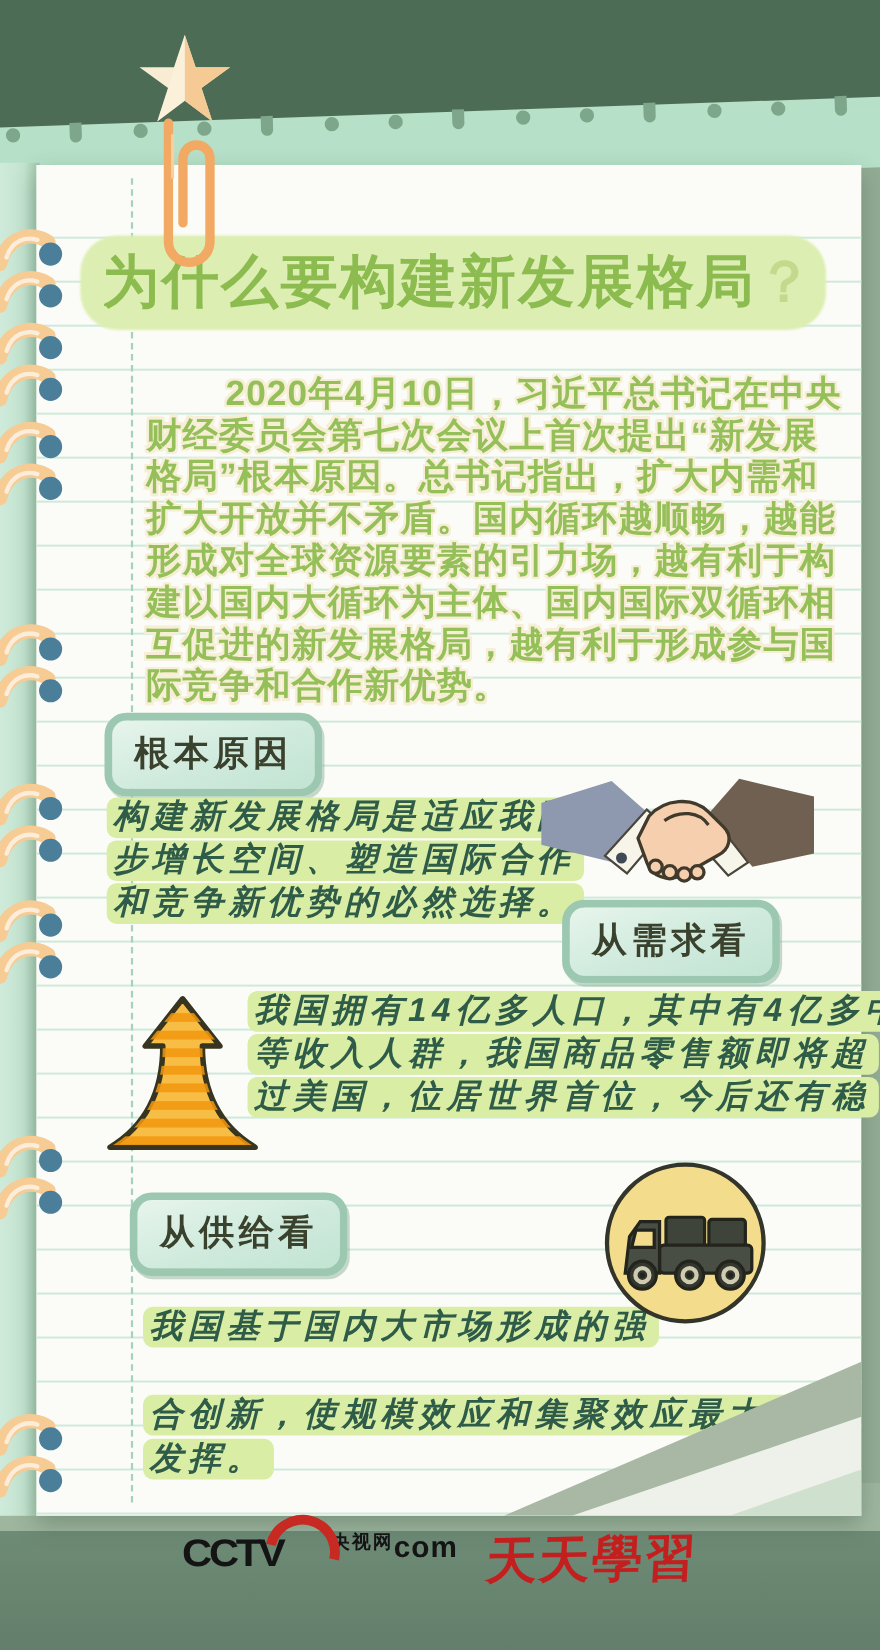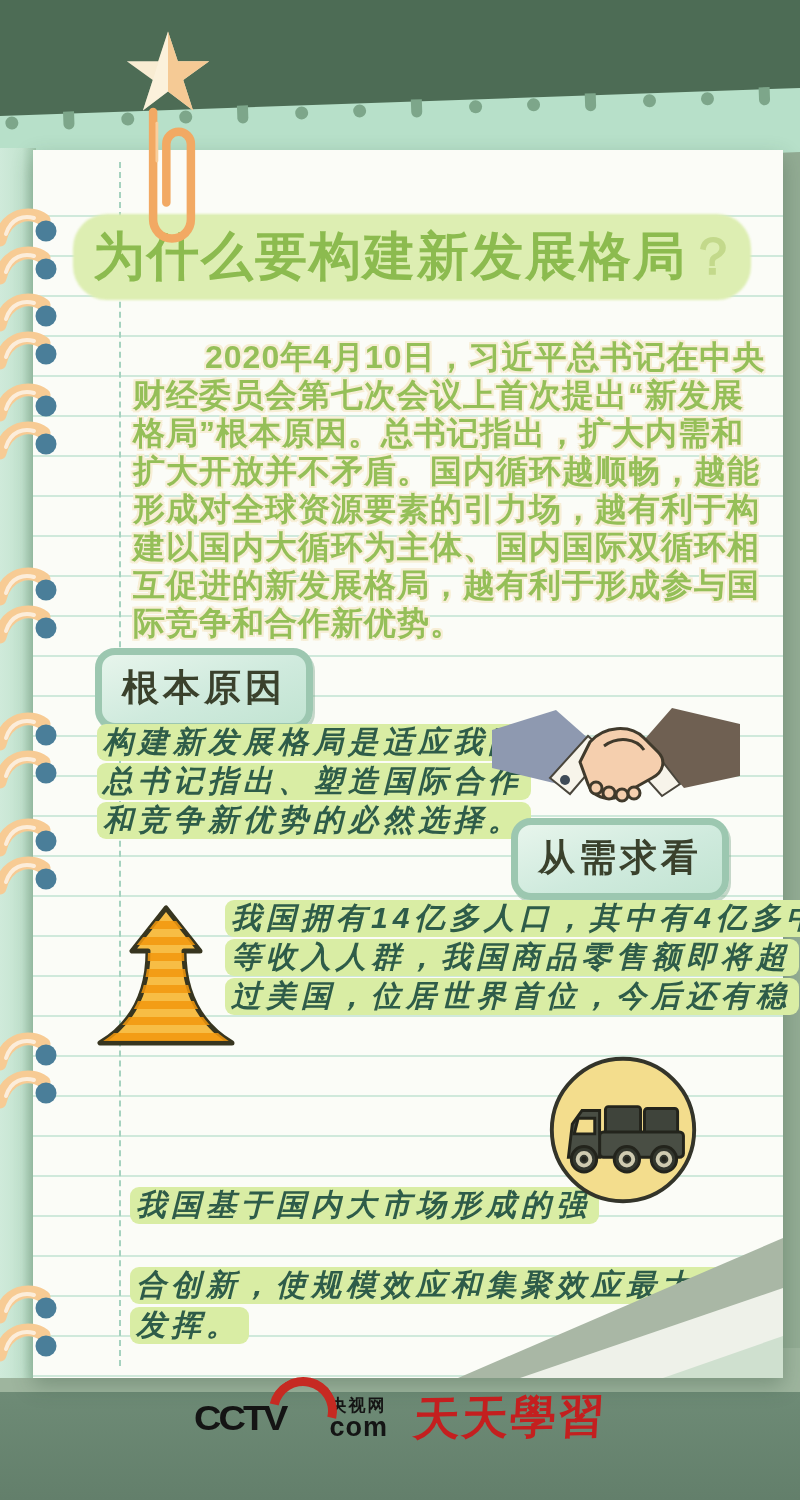--- a/index.html
+++ b/index.html
@@ -33,36 +33,36 @@
     filter:blur(1px);}
   #title{left:60px;top:72px;width:660px;font-size:52px;font-weight:bold;color:#8cbb4f;
     letter-spacing:2px;white-space:nowrap;}
   #title .qmark{color:#c3d98b;font-weight:bold;}
   
   .intro-line{position:absolute;left:100px;width:640px;font-size:32px;font-weight:bold;color:#95bf58;
     white-space:nowrap;letter-spacing:1px;
     text-shadow:-2px 0 0 #f7eed6,2px 0 0 #f7eed6,0 -2px 0 #f7eed6,0 2px 0 #f7eed6,
       -2px -2px 0 #f7eed6,2px 2px 0 #f7eed6,-2px 2px 0 #f7eed6,2px -2px 0 #f7eed6;}
   
-  .badge{position:absolute;padding:8px 20px 10px 20px;font-size:37px;font-weight:bold;color:#3a412c;
+  .badge{position:absolute;padding:8px 20px 10px 20px;font-size:32px;font-weight:bold;color:#3a412c;
     letter-spacing:4px;white-space:nowrap;border:7px solid #9cc7b0;border-radius:20px;
     background:linear-gradient(160deg,#e7f5ec 0%,#cfeadd 55%,#c2e4d2 100%);
     box-shadow:2px 3px 0 rgba(130,170,145,.45);}
   
   .hand-line{position:absolute;white-space:nowrap;font-size:30px;font-weight:bold;font-style:italic;
     color:#2e5c49;letter-spacing:5px;}
   .hand-line span{background:#d9eda4;border-radius:9px;padding:1px 8px 3px 6px;
     box-decoration-break:clone;}
   
   #footer{left:0;top:1383px;width:800px;height:70px;display:flex;align-items:center;justify-content:center;gap:26px;z-index:4;}
-  #cctv-group{display:flex;align-items:center;}
+  #cctv-group{display:flex;}
   #cctv-word{font-size:38px;font-weight:bold;color:#141414;letter-spacing:-3px;transform:scaleY(.92);}
   #cctv-arc{width:50px;height:50px;border:9px solid transparent;border-top-color:#c62a22;border-right-color:#c62a22;
     border-radius:50%;transform:rotate(-32deg);margin-left:-16px;margin-top:-14px;}
-  #cctv-col{display:flex;flex-direction:column;line-height:1.02;margin-left:-8px;margin-top:2px;}
+  #cctv-col{display:flex;flex-direction:row;line-height:1.02;margin-left:-8px;margin-top:2px;}
   #cctv-net{font-size:17px;font-weight:bold;color:#141414;letter-spacing:2px;}
   #cctv-com{font-size:27px;font-weight:bold;color:#141414;letter-spacing:1px;}
   #brand{font-size:46px;font-weight:bold;color:#c41f1f;transform:skewX(-4deg) rotate(-1deg);
     letter-spacing:2px;}
   svg{display:block;}
 </style>
 </head>
 <body>
 
 <div id="poster">
@@ -96,21 +96,21 @@
     <div class="intro-line" style="top:224px">财经委员会第七次会议上首次提出“新发展</div>
     <div class="intro-line" style="top:262px">格局”根本原因。总书记指出，扩大内需和</div>
     <div class="intro-line" style="top:300px">扩大开放并不矛盾。国内循环越顺畅，越能</div>
     <div class="intro-line" style="top:376px">建以国内大循环为主体、国内国际双循环相</div>
     <div class="intro-line" style="top:338px">形成对全球资源要素的引力场，越有利于构</div>
     <div class="intro-line" style="top:452px">际竞争和合作新优势。</div>
     <div class="intro-line" style="top:414px">互促进的新发展格局，越有利于形成参与国</div>
 
     <div class="badge" style="left:62px;top:498px">根本原因</div>
     <div class="hand-line" style="left:64px;top:572px"><span>构建新发展格局是适应我国发</span></div>
-    <div class="hand-line" style="left:64px;top:611px"><span>总书记指出、塑造国际合作</span></div>
+    <div class="hand-line" style="left:64px;top:611px"><span>步增长空间、塑造国际合作</span></div>
     <div class="hand-line" style="left:64px;top:650px"><span>和竞争新优势的必然选择。</span></div>
 
     <div class="abs" style="left:459px;top:550px;width:248px;height:118px">
       <svg width="248" height="118" viewBox="0 0 248 118">
         <polygon points="0,30 64,10 98,40 66,84 0,68" fill="#8e99b0"></polygon>
         <polygon points="58,78 96,36 114,52 78,94" fill="#f7f4ea" stroke="#4a463c" stroke-width="2"></polygon>
         <circle cx="73" cy="80" r="5" fill="#3f4a56"></circle>
         <polygon points="248,24 180,8 152,40 192,88 248,76" fill="#6f6052"></polygon>
         <polygon points="188,84 152,38 134,56 170,96" fill="#f7f4ea" stroke="#4a463c" stroke-width="2"></polygon>
         <g stroke="#403a2c" stroke-width="3" fill="#f5cfae" stroke-linejoin="round">
@@ -143,20 +143,21 @@
           <rect x="0" y="50" width="140" height="8"></rect>
             <rect x="0" y="66" width="140" height="8"></rect>
           <rect x="0" y="82" width="140" height="8"></rect>
             <rect x="0" y="98" width="140" height="8"></rect>
           <rect x="0" y="114" width="140" height="8"></rect>
             <rect x="0" y="130" width="140" height="8"></rect>
         </g>
       </svg>
     </div>
 
+    <div class="badge" style="left:85px;top:934px">从供给看</div>
     <div class="hand-line" style="left:97px;top:1035px"><span>我国基于国内大市场形成的强</span></div>
     <div class="hand-line" style="left:97px;top:1115px"><span>合创新，使规模效应和集聚效应最大化</span></div>
     <div class="hand-line" style="left:97px;top:1155px"><span>发挥。</span></div>
 
     <div class="abs" style="left:512px;top:902px;width:156px;height:156px">
       <svg width="156" height="156" viewBox="0 0 160 160">
         <circle cx="80" cy="80" r="73" fill="#f3dd8d" stroke="#33342a" stroke-width="4"></circle>
         <g transform="translate(22,44)" stroke="#23241c" stroke-width="3">
           <rect x="40" y="12" width="36" height="28" rx="3" fill="#3f443b"></rect>
           <rect x="80" y="14" width="34" height="26" rx="3" fill="#3f443b"></rect>

